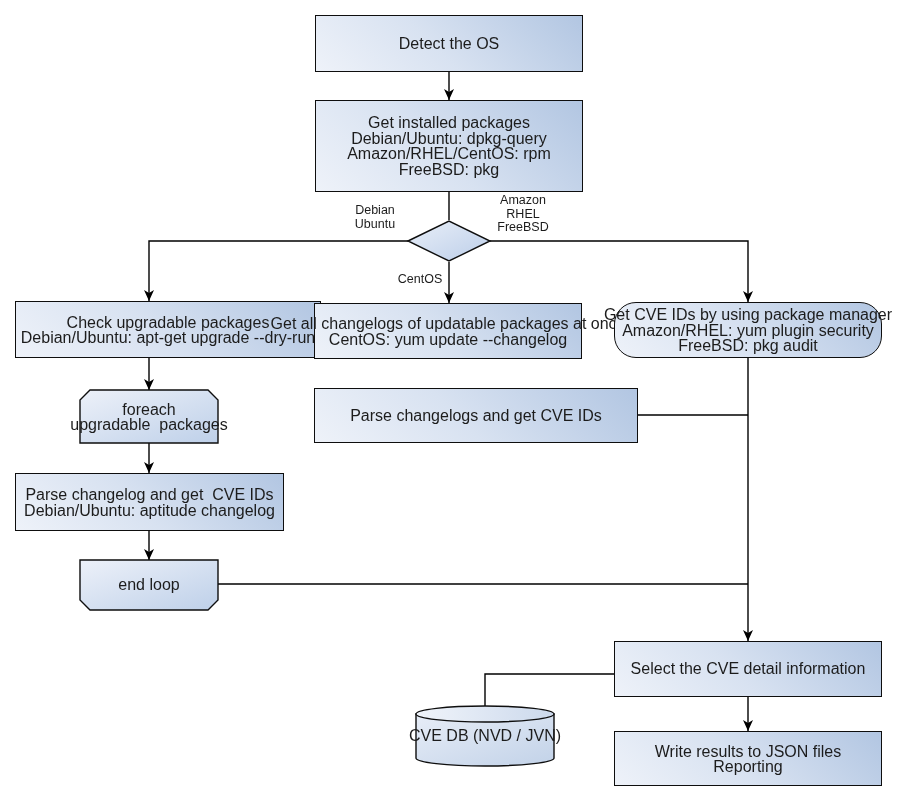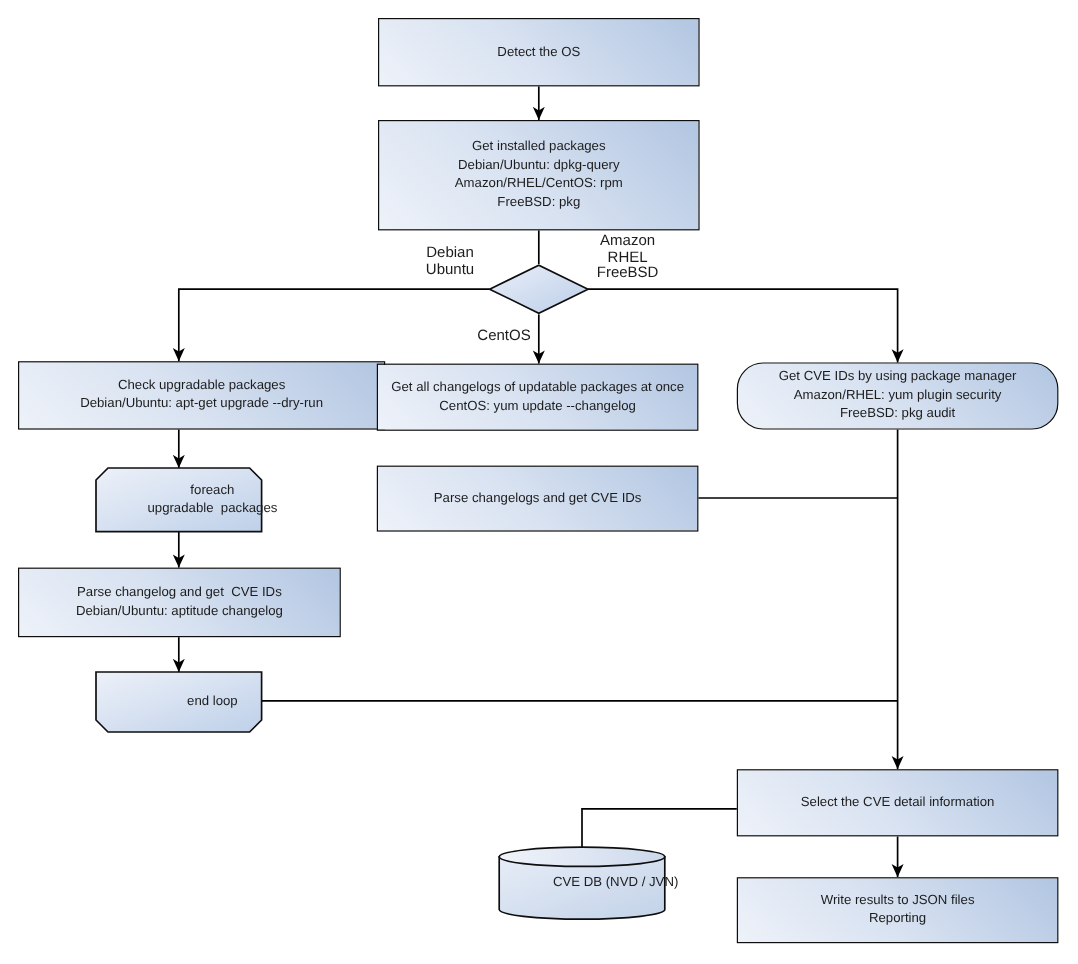--- a/index.html
+++ b/index.html
@@ -22,43 +22,42 @@
     border: 1.4px solid #0e0e0e;
     background: linear-gradient(45deg, #eef2f9 0%, #d8e2f1 45%, #b2c6e2 100%);
   }
   .node-text, .shape-text {
     position: absolute;
     left: 50%; top: 50%;
     transform: translate(-50%, -50%);
     width: max-content;
     text-align: center;
     white-space: pre;
-    font-size: 11px;
+    font-size: 16px;
     line-height: 15.5px;
     color: #1c1c1c;
   }
   .shape-label {
     position: absolute;
-    margin-left: 28px;
   }
   .edge-label {
     position: absolute;
     text-align: center;
     white-space: pre;
     font-size: 12.5px;
     line-height: 13.5px;
     color: #1c1c1c;
   }
   
   .n-detect      { left: 315px; top: 15px;  width: 268px; height: 57px; }
   .n-install     { left: 315px; top: 100px; width: 268px; height: 92px; }
   .n-upgradable  { left: 15px;  top: 301px; width: 306px; height: 57px; }
   .n-parselog    { left: 15px;  top: 473px; width: 269px; height: 58px; }
   .n-changelogs  { left: 314px; top: 303px; width: 268px; height: 56px; }
-  .n-parsemid    { left: 314px; top: 388px; width: 268px; height: 55px; padding-left: 48px; }
+  .n-parsemid    { left: 314px; top: 388px; width: 324px; height: 55px; padding-left: 48px; }
   .n-cveids      { left: 614px; top: 302px; width: 268px; height: 56px; border-radius: 22px; }
   .n-select      { left: 614px; top: 641px; width: 268px; height: 56px; }
   .n-write       { left: 614px; top: 731px; width: 268px; height: 55px; }
   
   .t-foreach { left: 80px;  top: 390px; width: 138px; height: 53px; }
   .t-endloop { left: 80px;  top: 560px; width: 138px; height: 50px; }
   .t-cvedb   { left: 415px; top: 710px; width: 140px; height: 52px; }
   
   .l-debian  { left: 325px; top: 204px; width: 100px; }
   .l-amazon  { left: 473px; top: 194px; width: 100px; }

